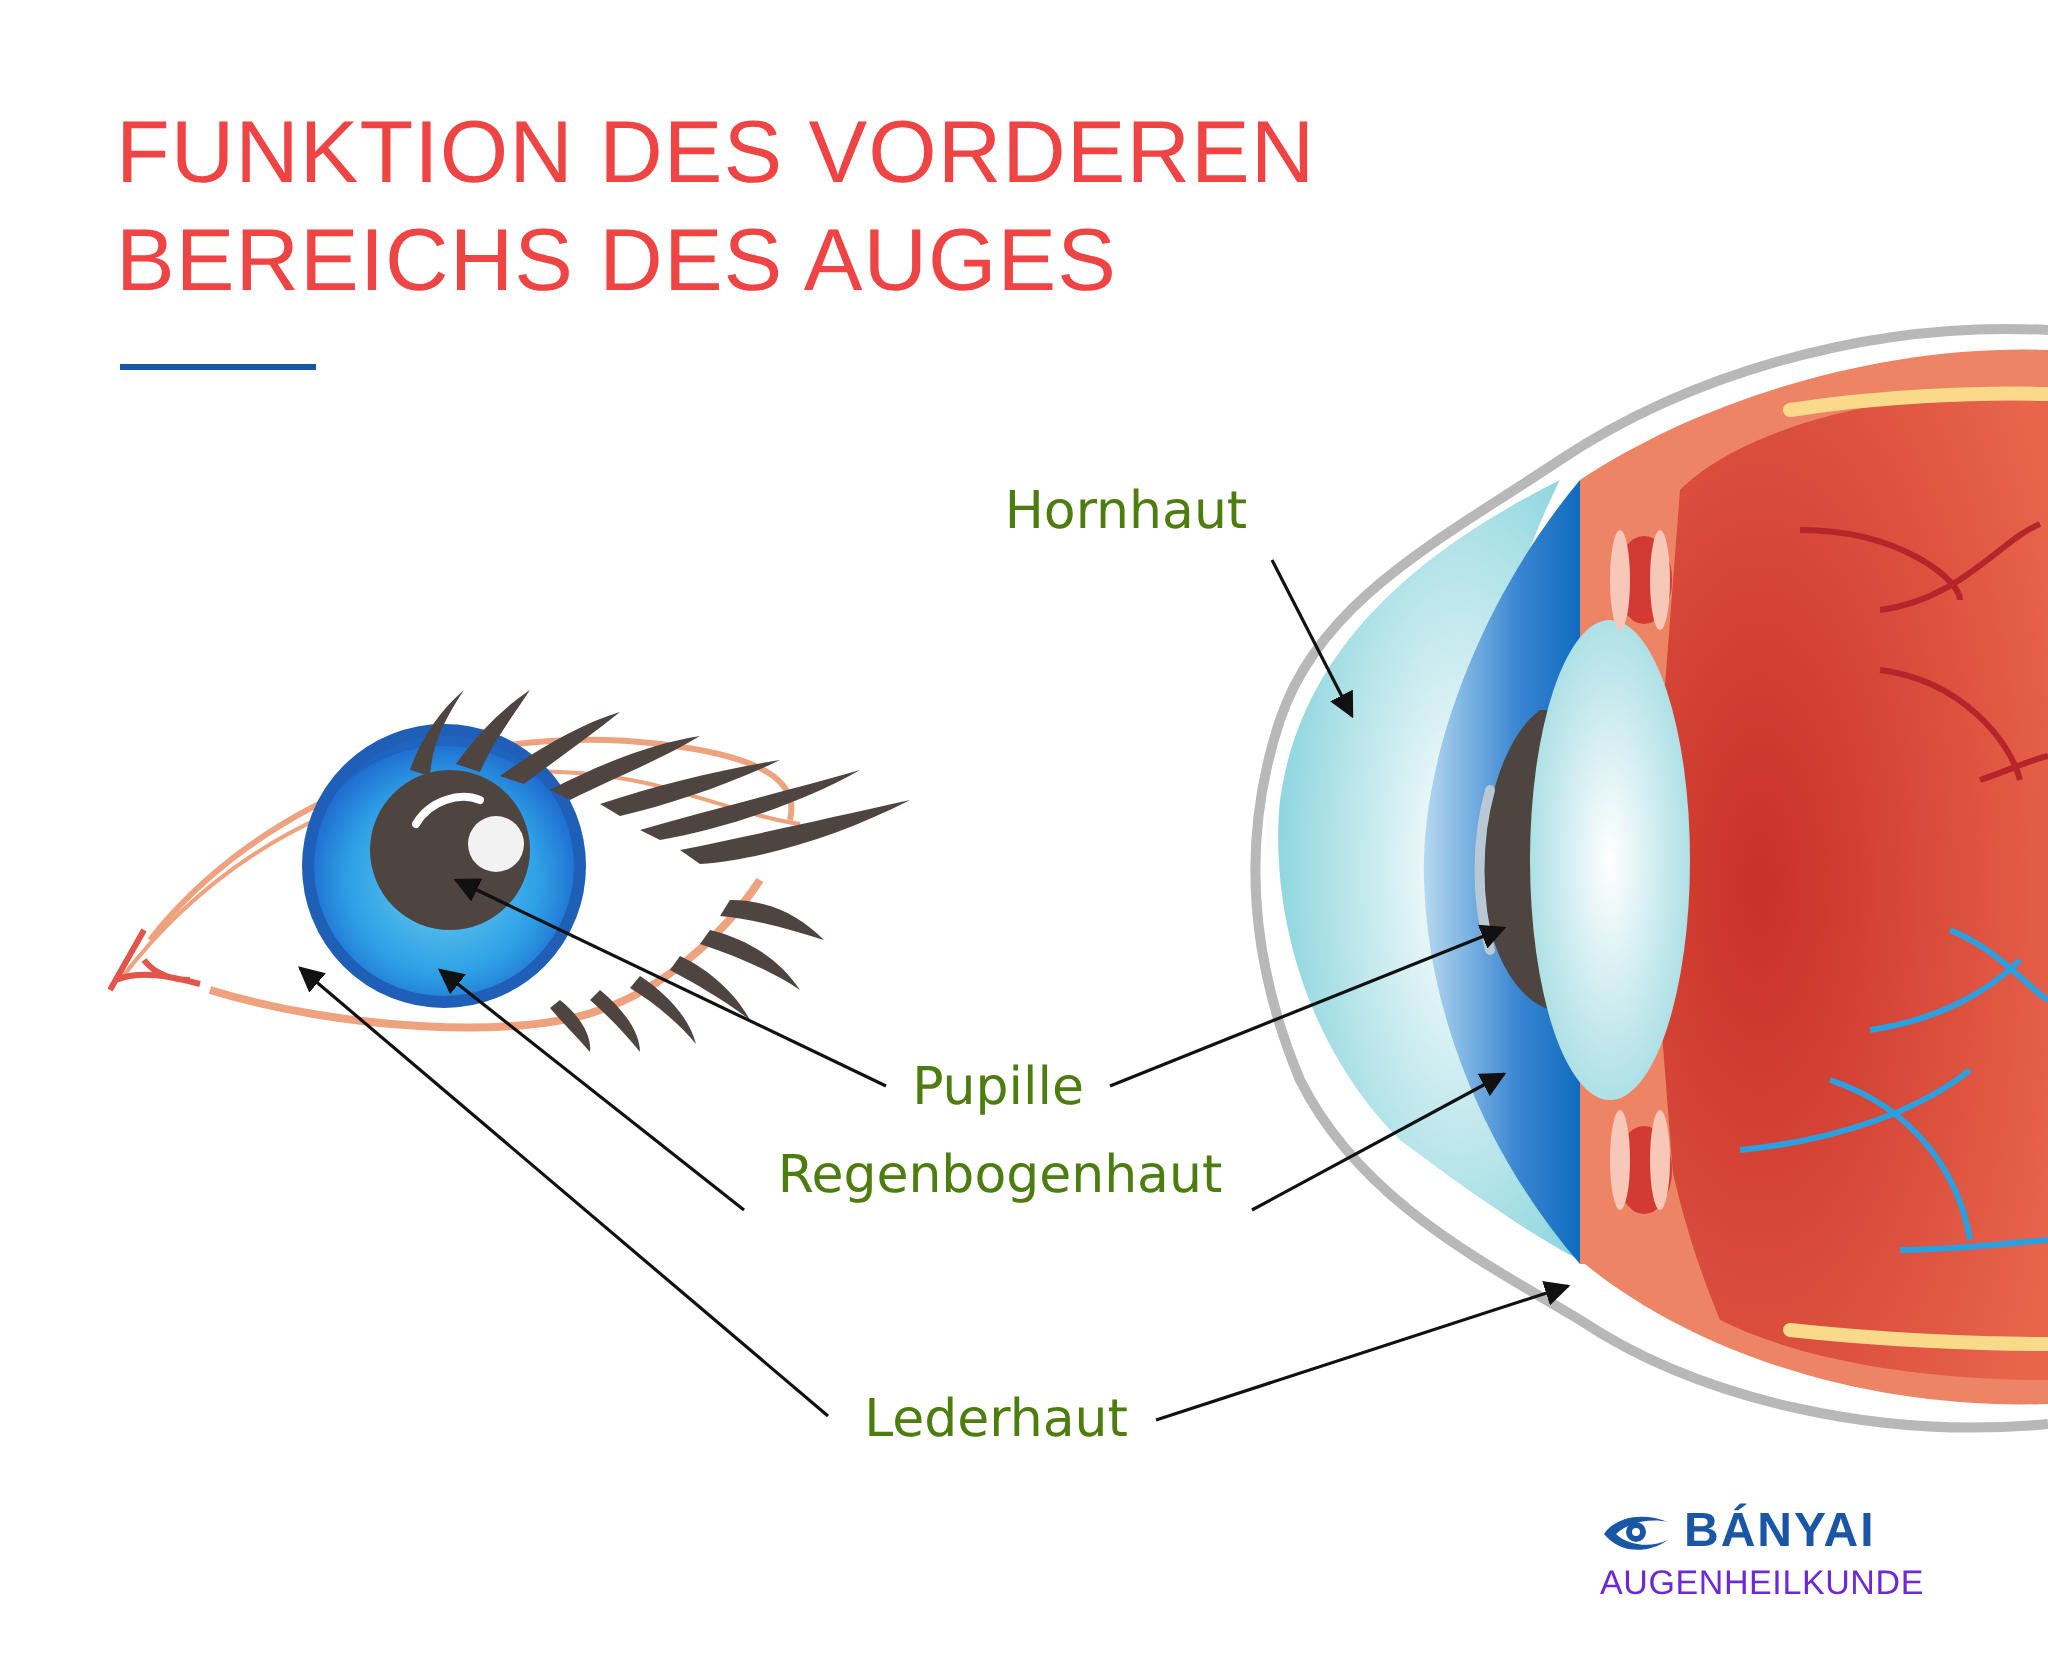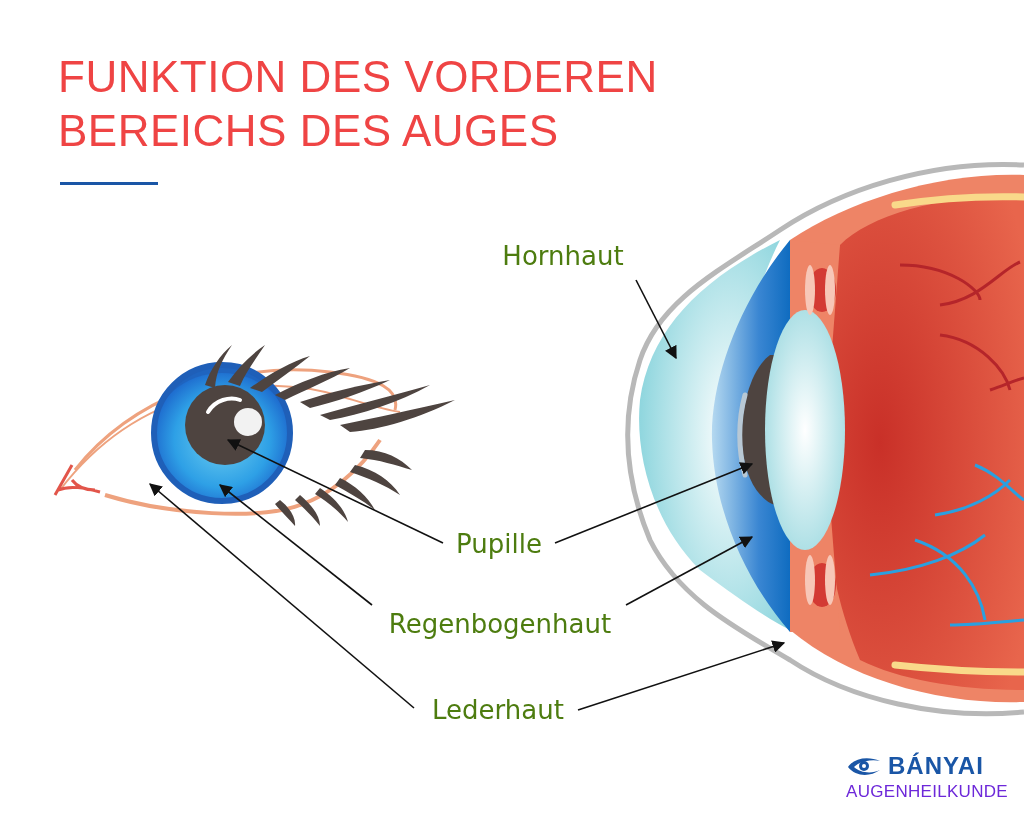--- a/index.html
+++ b/index.html
@@ -1,21 +1,21 @@
 <!DOCTYPE html>
 <html><head>
 <meta charset="utf-8">
 <style>
   html,body{margin:0;padding:0;background:#fff;}
   body{width:1024px;height:839px;position:relative;overflow:hidden;font-family:"Liberation Sans",sans-serif;}
   .title{position:absolute;left:58px;top:50px;color:#ef4444;font-size:44px;line-height:54px;letter-spacing:0.5px;font-family:"Liberation Sans",sans-serif;}
   .title-rule{position:absolute;left:60px;top:182px;width:98px;height:3px;background:#1a56a6;}
   svg.art{position:absolute;left:0;top:0;}
   .label{position:absolute;color:#4d7c0f;font-size:26px;line-height:32px;text-align:center;font-family:"DejaVu Sans",sans-serif;}
-  .logo{position:absolute;left:800px;top:752px;margin-left:46px;}
+  .logo{position:absolute;left:800px;top:752px;}
   .logo-top{display:flex;align-items:center;gap:6px;}
   .logo-name{color:#1a56a6;font-weight:bold;font-size:24px;letter-spacing:1px;}
   .logo-sub{color:#6d28d9;font-size:17px;letter-spacing:0.3px;margin-top:2px;}
 </style>
 </head>
 <body>
 
 <div class="title">
   <div>FUNKTION DES VORDEREN</div>
   <div>BEREICHS DES AUGES</div>
@@ -143,21 +143,21 @@
     <line x1="626" y1="605" x2="752" y2="537" marker-end="url(#arr)"></line>
     <line x1="414" y1="708" x2="150" y2="484" marker-end="url(#arr)"></line>
     <line x1="578" y1="710" x2="784" y2="643" marker-end="url(#arr)"></line>
   </g>
 </svg>
 
 <div class="label" style="left:488px;top:240px;width:150px;">
   <div>Hornhaut</div>
 </div>
 <div class="label" style="left:446px;top:528px;width:106px;">Pupille</div>
-<div class="label" style="left:375px;top:608px;width:250px;">
+<div class="label" style="left:375px;top:572px;width:250px;">
   <div>Regenbogenhaut</div>
 </div>
 <div class="label" style="left:420px;top:694px;width:156px;">Lederhaut</div>
 
 <div class="logo">
   <div class="logo-top">
     <svg width="36" height="22" viewBox="0 0 36 22">
       <path d="M2,12 C8,3 22,1 34,6 C26,4 14,6 8,12 C14,18 26,19 34,15 C24,22 10,22 2,12z" fill="#1a56a6"></path>
       <circle cx="18" cy="11" r="5" fill="#1a56a6"></circle>
       <circle cx="18" cy="11" r="2" fill="#fff"></circle>

